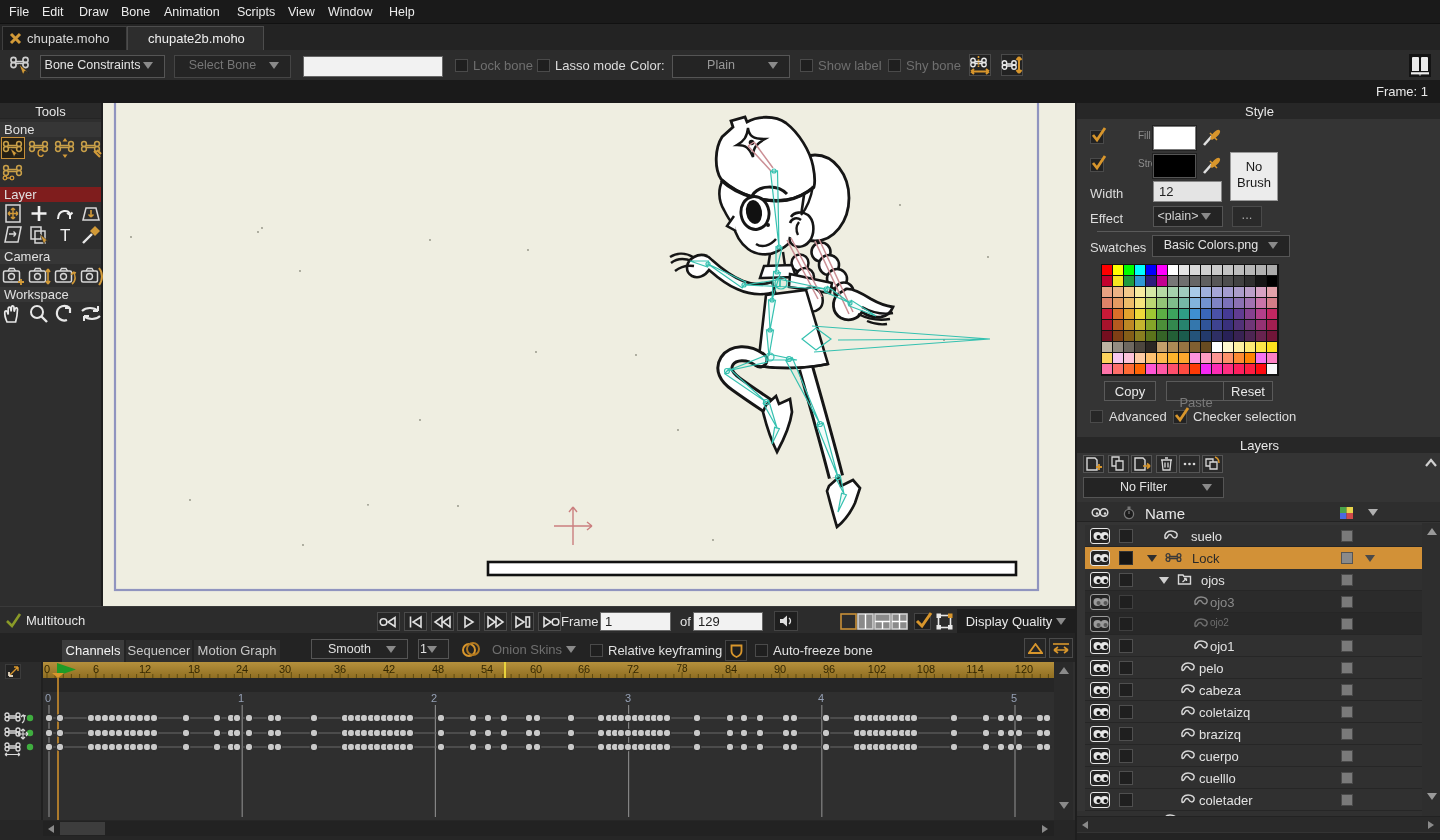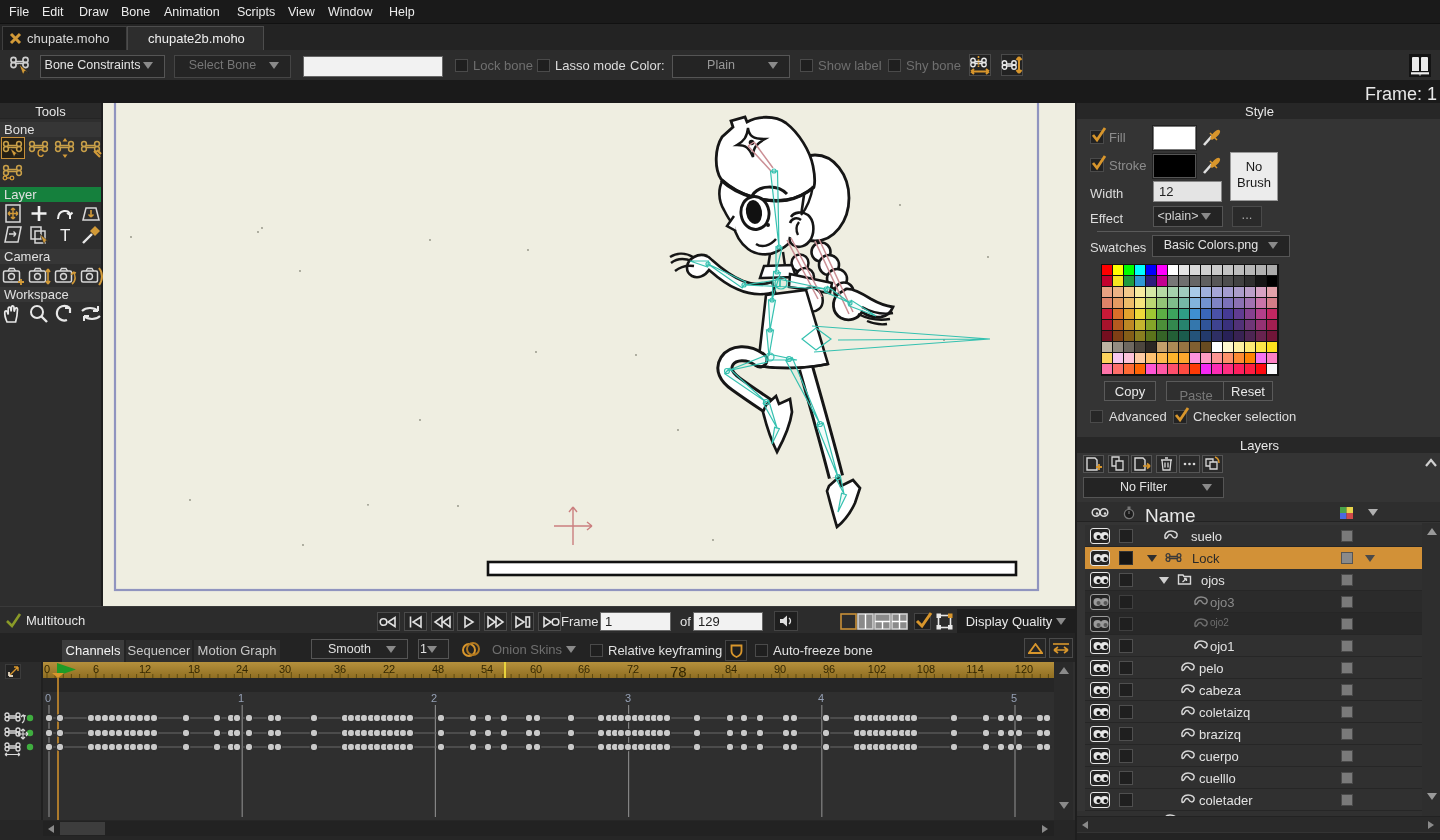--- a/index.html
+++ b/index.html
@@ -1,21 +1,21 @@
 <!DOCTYPE html>
 <html><head><meta charset="utf-8">
 <style>
 *{margin:0;padding:0;box-sizing:border-box;font-family:"Liberation Sans",sans-serif;}
 html,body{width:1440px;height:840px;overflow:hidden;background:#2e2e2e;}
 .abs{position:absolute;}
 body{position:relative;}
 .chk{position:absolute;width:13px;height:13px;background:#1f1f1f;border:1px solid #4a4a4a;}
 .tri{position:absolute;width:0;height:0;border-left:5px solid transparent;border-right:5px solid transparent;border-top:7px solid #8a8a8a;}
 .lbl{position:absolute;font-size:13px;color:#dcdcdc;white-space:nowrap;}
-.glbl{position:absolute;font-size:13px;color:#7b7b7b;white-space:nowrap;}
+.glbl{position:absolute;font-size:10px;color:#7b7b7b;white-space:nowrap;margin-left:29px;}
 .btn{position:absolute;background:#2f2f2f;border:1px solid #5a5a5a;color:#e8e8e8;font-size:13px;text-align:center;}
 </style></head><body>
 
 <div class="abs" style="left:0;top:0;width:1440px;height:24px;background:#1a1a1a;border-bottom:1px solid #111;">
 <div class="abs" style="left:9px;top:5px;font-size:12.5px;color:#ececec;">File</div>
 <div class="abs" style="left:42px;top:5px;font-size:12.5px;color:#ececec;">Edit</div>
 <div class="abs" style="left:79px;top:5px;font-size:12.5px;color:#ececec;">Draw</div>
 <div class="abs" style="left:121px;top:5px;font-size:12.5px;color:#ececec;">Bone</div>
 <div class="abs" style="left:164px;top:5px;font-size:12.5px;color:#ececec;">Animation</div>
 <div class="abs" style="left:237px;top:5px;font-size:12.5px;color:#ececec;">Scripts</div>
@@ -89,30 +89,30 @@
     </svg>
 <div class="abs" style="left:1409px;top:4px;width:22px;height:23px;background:#141414;"></div>
 <svg class="abs" style="left:1409px;top:4px;" width="22" height="23" viewBox="0 0 22 23">
 <path d="M3,4 Q3,3 4,3 L9,3 Q10,3 10,4 L10,17 L3,17 Z" fill="#ececec"></path>
 <path d="M12,4 Q12,3 13,3 L18,3 Q19,3 19,4 L19,17 L12,17 Z" fill="#ececec"></path>
 <rect x="2" y="18.2" width="18" height="2.2" fill="#ececec"></rect>
 <path d="M9.5,20.4 L12.5,20.4 L11,21.8 Z" fill="#ececec"></path>
     </svg>
 </div>
 <div class="abs" style="left:0;top:80px;width:1440px;height:23px;background:#1a1a1a;">
-<div class="abs" style="right:3px;top:4px;font-size:18px;color:#e8e8e8;">Frame: 1</div>
+<div class="abs" style="right:12px;top:4px;font-size:13px;color:#e8e8e8;">Frame: 1</div>
 </div>
 <div class="abs" style="left:0;top:103px;width:103px;height:503px;background:#2e2e2e;border-right:2px solid #1e1e1e;">
 <div class="abs" style="left:0;top:0;width:101px;height:16px;background:#2a2a2a;border-bottom:1px solid #242424;">
       <div style="text-align:center;font-size:13px;color:#e6e6e6;margin-top:1px;">Tools</div>
     </div>
 <div class="abs" style="left:0;top:19px;width:101px;height:15px;background:#363636;">
       <div style="font-size:13px;color:#e0e0e0;margin-left:4px;">Bone</div>
     </div>
-<div class="abs" style="left:0;top:84px;width:101px;height:15px;background:#15803d;">
+<div class="abs" style="left:0;top:84px;width:101px;height:15px;background:#7f1d1d;">
       <div style="font-size:13px;color:#e0e0e0;margin-left:4px;">Layer</div>
     </div>
 <div class="abs" style="left:0;top:146px;width:101px;height:15px;background:#363636;">
       <div style="font-size:13px;color:#e0e0e0;margin-left:4px;">Camera</div>
     </div>
 <div class="abs" style="left:0;top:184px;width:101px;height:15px;background:#363636;">
       <div style="font-size:13px;color:#e0e0e0;margin-left:4px;">Workspace</div>
     </div>
 <div class="abs" style="left:1px;top:34px;width:24px;height:22px;background:#262014;border:1px solid #c89038;"></div>
     <svg class="abs" style="left:1px;top:34px;" width="24" height="22" viewBox="0 0 24 22">
@@ -628,27 +628,27 @@
 <path d="M997.3,16 L997.3,12" stroke="#5e4a10" stroke-width="1"></path>
 <path d="M1005.4,16 L1005.4,12" stroke="#5e4a10" stroke-width="1"></path>
 </svg>
 <div class="abs" style="left:35px;top:1px;width:24px;text-align:center;font-size:11px;color:#332702;">0</div>
 <div class="abs" style="left:84px;top:1px;width:24px;text-align:center;font-size:11px;color:#332702;">6</div>
 <div class="abs" style="left:133px;top:1px;width:24px;text-align:center;font-size:11px;color:#332702;">12</div>
 <div class="abs" style="left:182px;top:1px;width:24px;text-align:center;font-size:11px;color:#332702;">18</div>
 <div class="abs" style="left:230px;top:1px;width:24px;text-align:center;font-size:11px;color:#332702;">24</div>
 <div class="abs" style="left:279px;top:1px;width:24px;text-align:left;font-size:11px;color:#332702;">30</div>
 <div class="abs" style="left:328px;top:1px;width:24px;text-align:center;font-size:11px;color:#332702;">36</div>
-<div class="abs" style="left:377px;top:1px;width:24px;text-align:center;font-size:11px;color:#332702;">22</div>
+<div class="abs" style="left:377px;top:1px;width:24px;text-align:center;font-size:11px;color:#332702;">42</div>
 <div class="abs" style="left:426px;top:1px;width:24px;text-align:center;font-size:11px;color:#332702;">48</div>
 <div class="abs" style="left:475px;top:1px;width:24px;text-align:center;font-size:11px;color:#332702;">54</div>
 <div class="abs" style="left:524px;top:1px;width:24px;text-align:center;font-size:11px;color:#332702;">60</div>
 <div class="abs" style="left:572px;top:1px;width:24px;text-align:center;font-size:11px;color:#332702;">66</div>
 <div class="abs" style="left:621px;top:1px;width:24px;text-align:center;font-size:11px;color:#332702;">72</div>
-<div class="abs" style="left:670px;top:1px;width:24px;text-align:left;font-size:15px;color:#332702;">78</div>
+<div class="abs" style="left:670px;top:1px;width:24px;text-align:center;font-size:10px;color:#332702;">78</div>
 <div class="abs" style="left:719px;top:1px;width:24px;text-align:center;font-size:11px;color:#332702;">84</div>
 <div class="abs" style="left:768px;top:1px;width:24px;text-align:center;font-size:11px;color:#332702;">90</div>
 <div class="abs" style="left:817px;top:1px;width:24px;text-align:center;font-size:11px;color:#332702;">96</div>
 <div class="abs" style="left:865px;top:1px;width:24px;text-align:center;font-size:11px;color:#332702;">102</div>
 <div class="abs" style="left:914px;top:1px;width:24px;text-align:center;font-size:11px;color:#332702;">108</div>
 <div class="abs" style="left:963px;top:1px;width:24px;text-align:center;font-size:11px;color:#332702;">114</div>
 <div class="abs" style="left:1012px;top:1px;width:24px;text-align:center;font-size:11px;color:#332702;">120</div>
 <svg class="abs" style="left:43px;top:0;" width="1017" height="16">
       <path d="M14,1 L14,14 L33,7.5 Z" fill="#1f9b27"></path>
       <path d="M9,11 L21,11 L15,16 Z" fill="#d8962c"></path>
@@ -1138,21 +1138,21 @@
 <rect x="89" y="100" width="10" height="10" fill="#fd3a06"></rect>
 <rect x="100" y="100" width="10" height="10" fill="#f428f1"></rect>
 <rect x="111" y="100" width="10" height="10" fill="#fd2cb4"></rect>
 <rect x="122" y="100" width="10" height="10" fill="#fd2f81"></rect>
 <rect x="133" y="100" width="10" height="10" fill="#fd1f5e"></rect>
 <rect x="144" y="100" width="10" height="10" fill="#fd1d42"></rect>
 <rect x="155" y="100" width="10" height="10" fill="#fd0b11"></rect>
 <rect x="166" y="100" width="10" height="10" fill="#f8f8fa"></rect>
 </svg>
 <div class="btn" style="left:27px;top:278px;width:52px;height:20px;padding-top:2px;">Copy</div>
-<div class="btn" style="left:89px;top:278px;width:60px;height:20px;padding-top:6px;color:#7a7a7a;">Paste</div>
+<div class="btn" style="left:89px;top:278px;width:60px;height:20px;padding-top:13px;color:#7a7a7a;">Paste</div>
 <div class="btn" style="left:146px;top:278px;width:50px;height:20px;padding-top:2px;">Reset</div>
 <div class="chk" style="left:13px;top:307px;background:#272727;"></div>
 <div class="lbl" style="left:32px;top:306px;">Advanced</div>
 <div class="abs" style="left:96px;top:307px;width:14px;height:14px;background:#222;border:1px solid #4a4a4a;"></div>
     <svg class="abs" style="left:96px;top:302px;" width="18" height="19">
       <path d="M3,10 L7,15 L15,3" stroke="#d8962c" stroke-width="2.8" fill="none"></path>
     </svg>
 <div class="lbl" style="left:116px;top:306px;">Checker selection</div>
 <div class="abs" style="left:0;top:334px;width:365px;height:16px;background:#272727;">
       <div style="text-align:center;font-size:13px;color:#e8e8e8;margin-top:1px;">Layers</div>
@@ -1199,21 +1199,21 @@
       <circle cx="5" cy="5.5" r="3.8" fill="none" stroke="#d8d8d8" stroke-width="1.5"></circle>
       <circle cx="13" cy="5.5" r="3.8" fill="none" stroke="#d8d8d8" stroke-width="1.5"></circle>
       <circle cx="6" cy="6.5" r="1.2" fill="#d8d8d8"></circle>
       <circle cx="14" cy="6.5" r="1.2" fill="#d8d8d8"></circle>
     </svg>
 <svg class="abs" style="left:45px;top:402px;" width="14" height="15">
       <circle cx="7" cy="9" r="4.6" fill="#1b1b1b" stroke="#777" stroke-width="1.3"></circle>
       <rect x="5.5" y="1.5" width="3" height="2.5" fill="#777"></rect>
       <path d="M7,9 L7,6" stroke="#777" stroke-width="1.2"></path>
     </svg>
-<div class="abs" style="left:68px;top:402px;font-size:19px;color:#e8e8e8;">Name</div>
+<div class="abs" style="left:68px;top:402px;font-size:15px;color:#e8e8e8;">Name</div>
 <svg class="abs" style="left:263px;top:404px;" width="13" height="12">
       <rect x="0" y="0" width="6.5" height="6" fill="#4aa34a"></rect>
       <rect x="6.5" y="0" width="6.5" height="6" fill="#e8d44a"></rect>
       <rect x="0" y="6" width="6.5" height="6" fill="#4a6ae0"></rect>
       <rect x="6.5" y="6" width="6.5" height="6" fill="#d04a4a"></rect>
     </svg>
 <div class="tri" style="left:291px;top:406px;border-top-color:#b0b0b0;"></div>
 <div class="abs" style="left:8px;top:422px;width:355px;height:22px;background:#303030;border-bottom:1px solid #262626;"></div>
 <div class="abs" style="left:13px;top:425px;width:20px;height:16px;background:#242424;border:1.5px solid #e6e6e6;border-radius:3px;"></div>
     <svg class="abs" style="left:16px;top:428px;" width="16" height="11">

